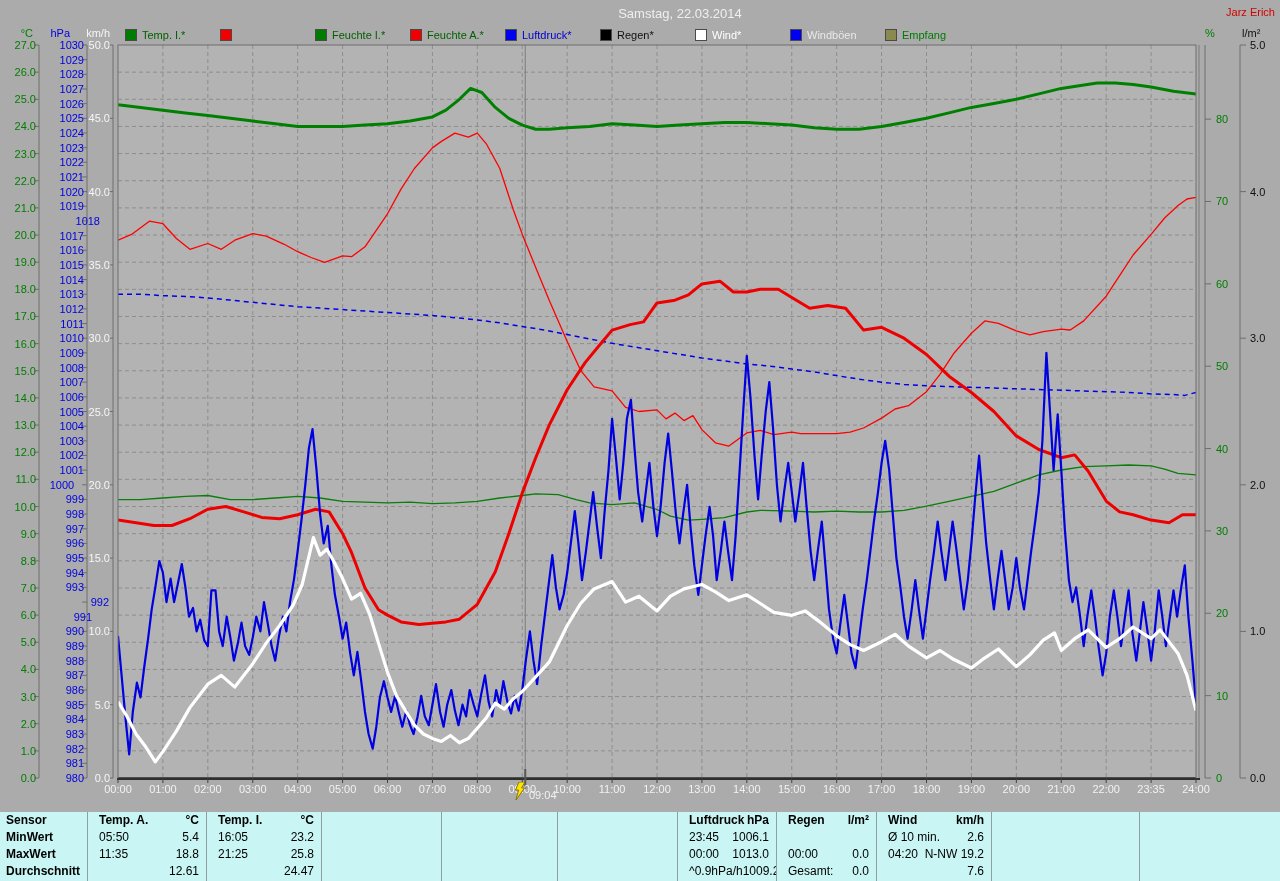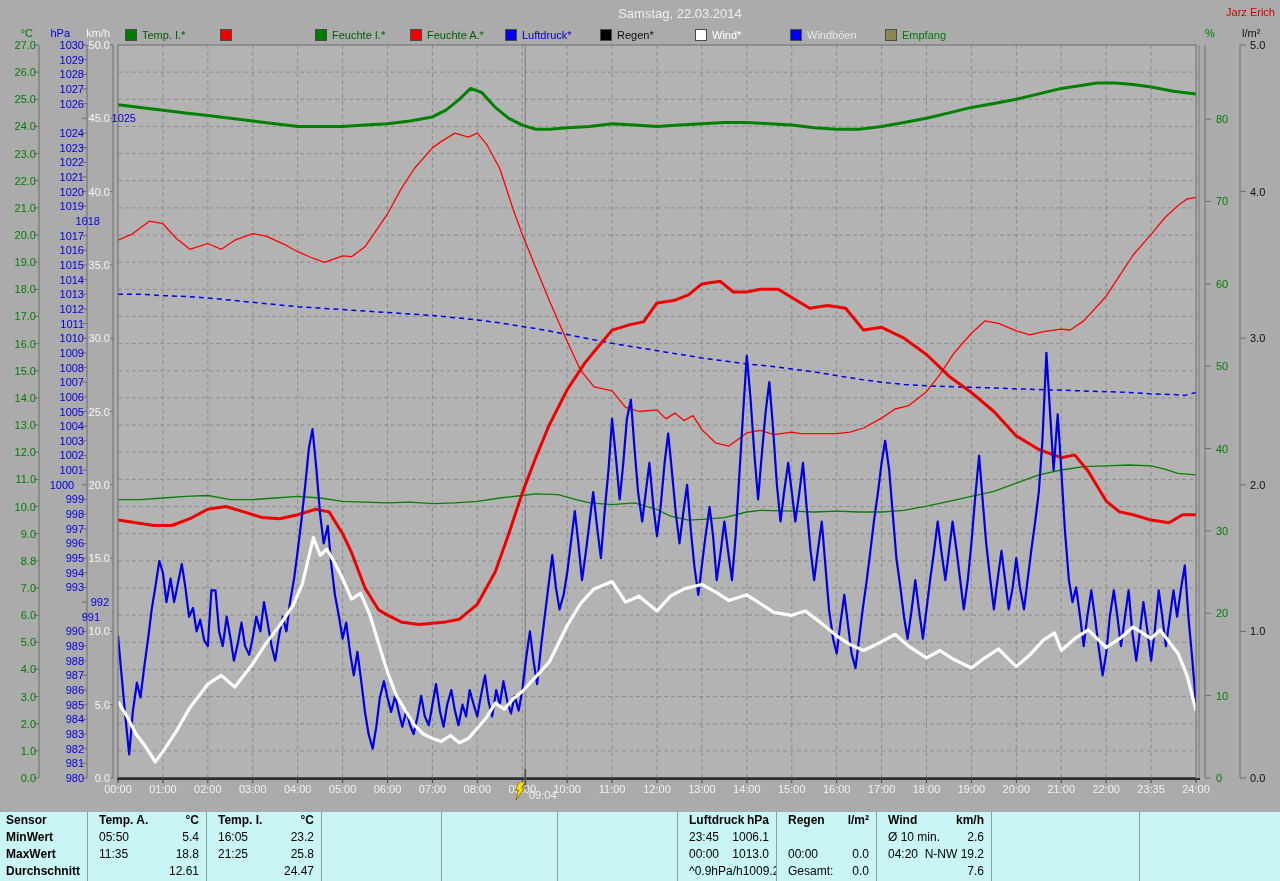--- a/index.html
+++ b/index.html
@@ -299,21 +299,21 @@
     <div class="al" style="color: rgb(0, 125, 0); top: 690.556px; left: 0px; width: 36px; text-align: right;">3.0</div>
     <div class="al" style="color: rgb(0, 125, 0); top: 717.704px; left: 0px; width: 36px; text-align: right;">2.0</div>
     <div class="al" style="color: rgb(0, 125, 0); top: 744.852px; left: 0px; width: 36px; text-align: right;">1.0</div>
     <div class="al" style="color: rgb(0, 125, 0); top: 772px; left: 0px; width: 36px; text-align: right;">0.0</div>
     <div class="al" style="color: rgb(0, 125, 0); top: 27px; left: 0px; width: 33px; text-align: right;">°C</div>
     <div class="al" style="color: rgb(0, 0, 224); top: 39px; left: 0px; width: 84px; text-align: right;">1030</div>
     <div class="al" style="color: rgb(0, 0, 224); top: 53.66px; left: 0px; width: 84px; text-align: right;">1029</div>
     <div class="al" style="color: rgb(0, 0, 224); top: 68.32px; left: 0px; width: 84px; text-align: right;">1028</div>
     <div class="al" style="color: rgb(0, 0, 224); top: 82.98px; left: 0px; width: 84px; text-align: right;">1027</div>
     <div class="al" style="color: rgb(0, 0, 224); top: 97.64px; left: 0px; width: 84px; text-align: right;">1026</div>
-    <div class="al" style="color: rgb(0, 0, 224); top: 112.3px; left: 16px; width: 84px; text-align: right; padding-left: 36px;">1025</div>
+    <div class="al" style="color: rgb(0, 0, 224); top: 112.3px; left: 0px; width: 84px; text-align: right;">1025</div>
     <div class="al" style="color: rgb(0, 0, 224); top: 126.96px; left: 0px; width: 84px; text-align: right;">1024</div>
     <div class="al" style="color: rgb(0, 0, 224); top: 141.62px; left: 0px; width: 84px; text-align: right;">1023</div>
     <div class="al" style="color: rgb(0, 0, 224); top: 156.28px; left: 0px; width: 84px; text-align: right;">1022</div>
     <div class="al" style="color: rgb(0, 0, 224); top: 170.94px; left: 0px; width: 84px; text-align: right;">1021</div>
     <div class="al" style="color: rgb(0, 0, 224); top: 185.6px; left: 0px; width: 84px; text-align: right;">1020</div>
     <div class="al" style="color: rgb(0, 0, 224); top: 200.26px; left: 0px; width: 84px; text-align: right;">1019</div>
     <div class="al" style="color: rgb(0, 0, 224); top: 214.92px; left: 0px; width: 84px; text-align: right; padding-left: 16px;">1018</div>
     <div class="al" style="color: rgb(0, 0, 224); top: 229.58px; left: 0px; width: 84px; text-align: right;">1017</div>
     <div class="al" style="color: rgb(0, 0, 224); top: 244.24px; left: 0px; width: 84px; text-align: right;">1016</div>
     <div class="al" style="color: rgb(0, 0, 224); top: 258.9px; left: 0px; width: 84px; text-align: right;">1015</div>
@@ -333,21 +333,21 @@
     <div class="al" style="color: rgb(0, 0, 224); top: 464.14px; left: 0px; width: 84px; text-align: right;">1001</div>
     <div class="al" style="color: rgb(0, 0, 224); top: 478.8px; left: 0px; width: 84px; text-align: center; padding-left: 20px;">1000</div>
     <div class="al" style="color: rgb(0, 0, 224); top: 493.46px; left: 0px; width: 84px; text-align: right;">999</div>
     <div class="al" style="color: rgb(0, 0, 224); top: 508.12px; left: 0px; width: 84px; text-align: right;">998</div>
     <div class="al" style="color: rgb(0, 0, 224); top: 522.78px; left: 0px; width: 84px; text-align: right;">997</div>
     <div class="al" style="color: rgb(0, 0, 224); top: 537.44px; left: 0px; width: 84px; text-align: right;">996</div>
     <div class="al" style="color: rgb(0, 0, 224); top: 552.1px; left: 0px; width: 84px; text-align: right;">995</div>
     <div class="al" style="color: rgb(0, 0, 224); top: 566.76px; left: 0px; width: 84px; text-align: right;">994</div>
     <div class="al" style="color: rgb(0, 0, 224); top: 581.42px; left: 0px; width: 84px; text-align: right;">993</div>
     <div class="al" style="color: rgb(0, 0, 224); top: 596.08px; left: 0px; width: 84px; text-align: right; padding-left: 25px;">992</div>
-    <div class="al" style="color: rgb(0, 0, 224); top: 610.74px; left: 16px; width: 84px; text-align: right;">991</div>
+    <div class="al" style="color: rgb(0, 0, 224); top: 610.74px; left: 8px; width: 84px; text-align: right;">991</div>
     <div class="al" style="color: rgb(0, 0, 224); top: 625.4px; left: 0px; width: 84px; text-align: right;">990</div>
     <div class="al" style="color: rgb(0, 0, 224); top: 640.06px; left: 0px; width: 84px; text-align: right;">989</div>
     <div class="al" style="color: rgb(0, 0, 224); top: 654.72px; left: 0px; width: 84px; text-align: right;">988</div>
     <div class="al" style="color: rgb(0, 0, 224); top: 669.38px; left: 0px; width: 84px; text-align: right;">987</div>
     <div class="al" style="color: rgb(0, 0, 224); top: 684.04px; left: 0px; width: 84px; text-align: right;">986</div>
     <div class="al" style="color: rgb(0, 0, 224); top: 698.7px; left: 0px; width: 84px; text-align: right;">985</div>
     <div class="al" style="color: rgb(0, 0, 224); top: 713.36px; left: 0px; width: 84px; text-align: right;">984</div>
     <div class="al" style="color: rgb(0, 0, 224); top: 728.02px; left: 0px; width: 84px; text-align: right;">983</div>
     <div class="al" style="color: rgb(0, 0, 224); top: 742.68px; left: 0px; width: 84px; text-align: right;">982</div>
     <div class="al" style="color: rgb(0, 0, 224); top: 757.34px; left: 0px; width: 84px; text-align: right;">981</div>

